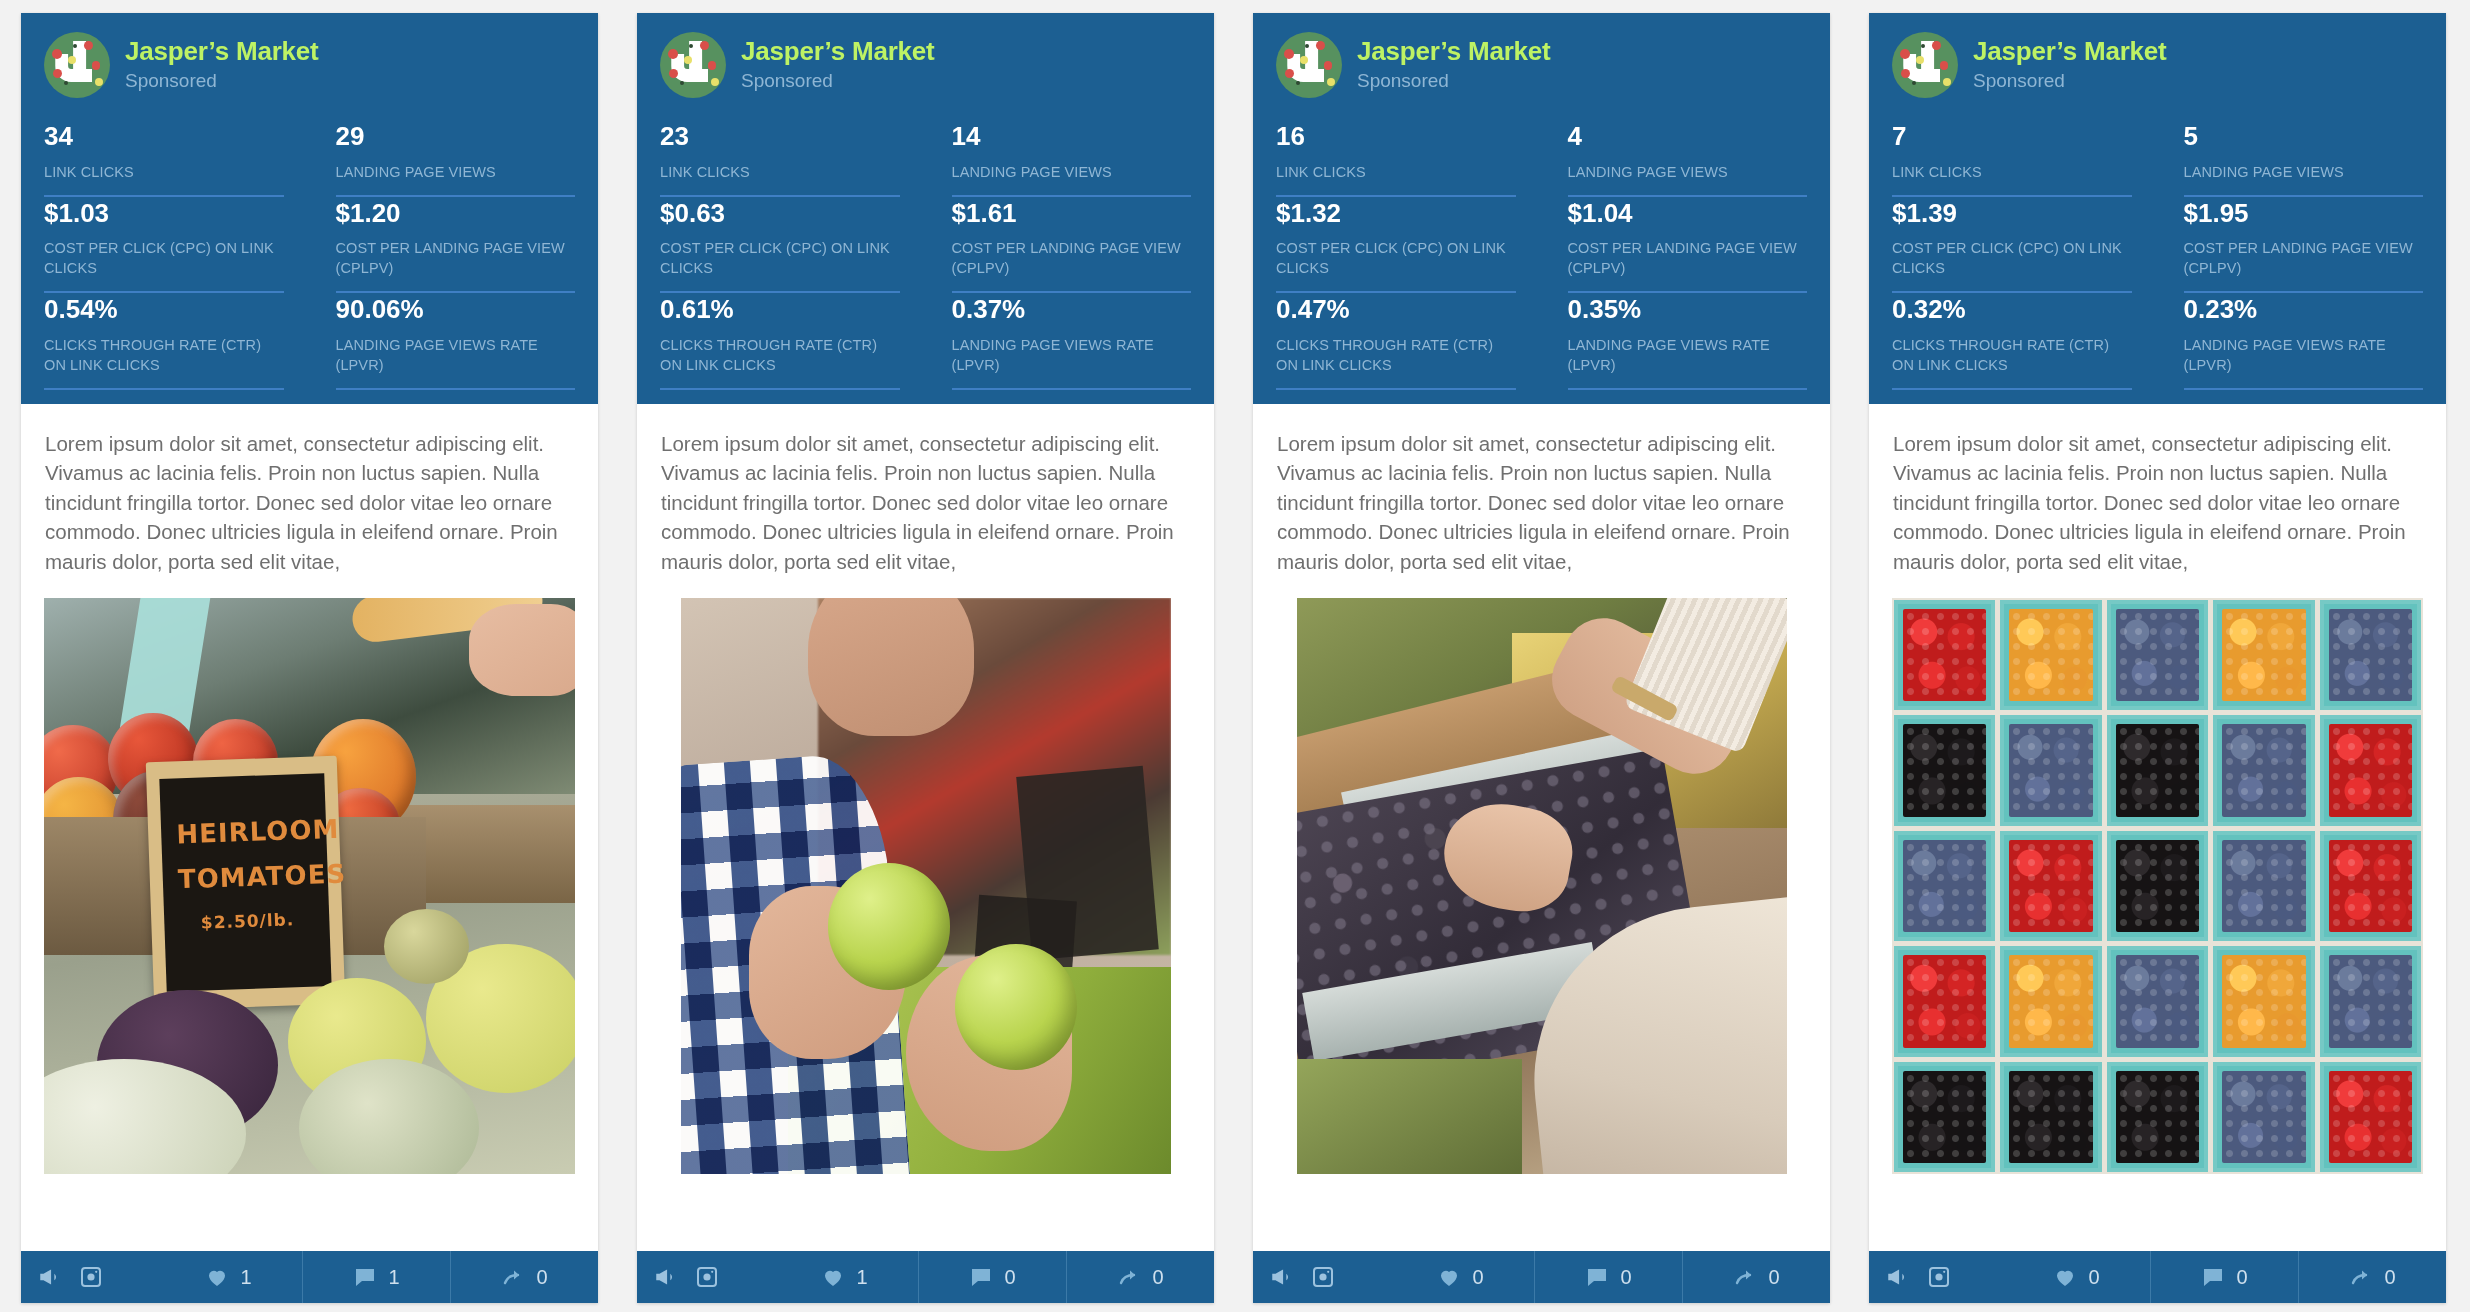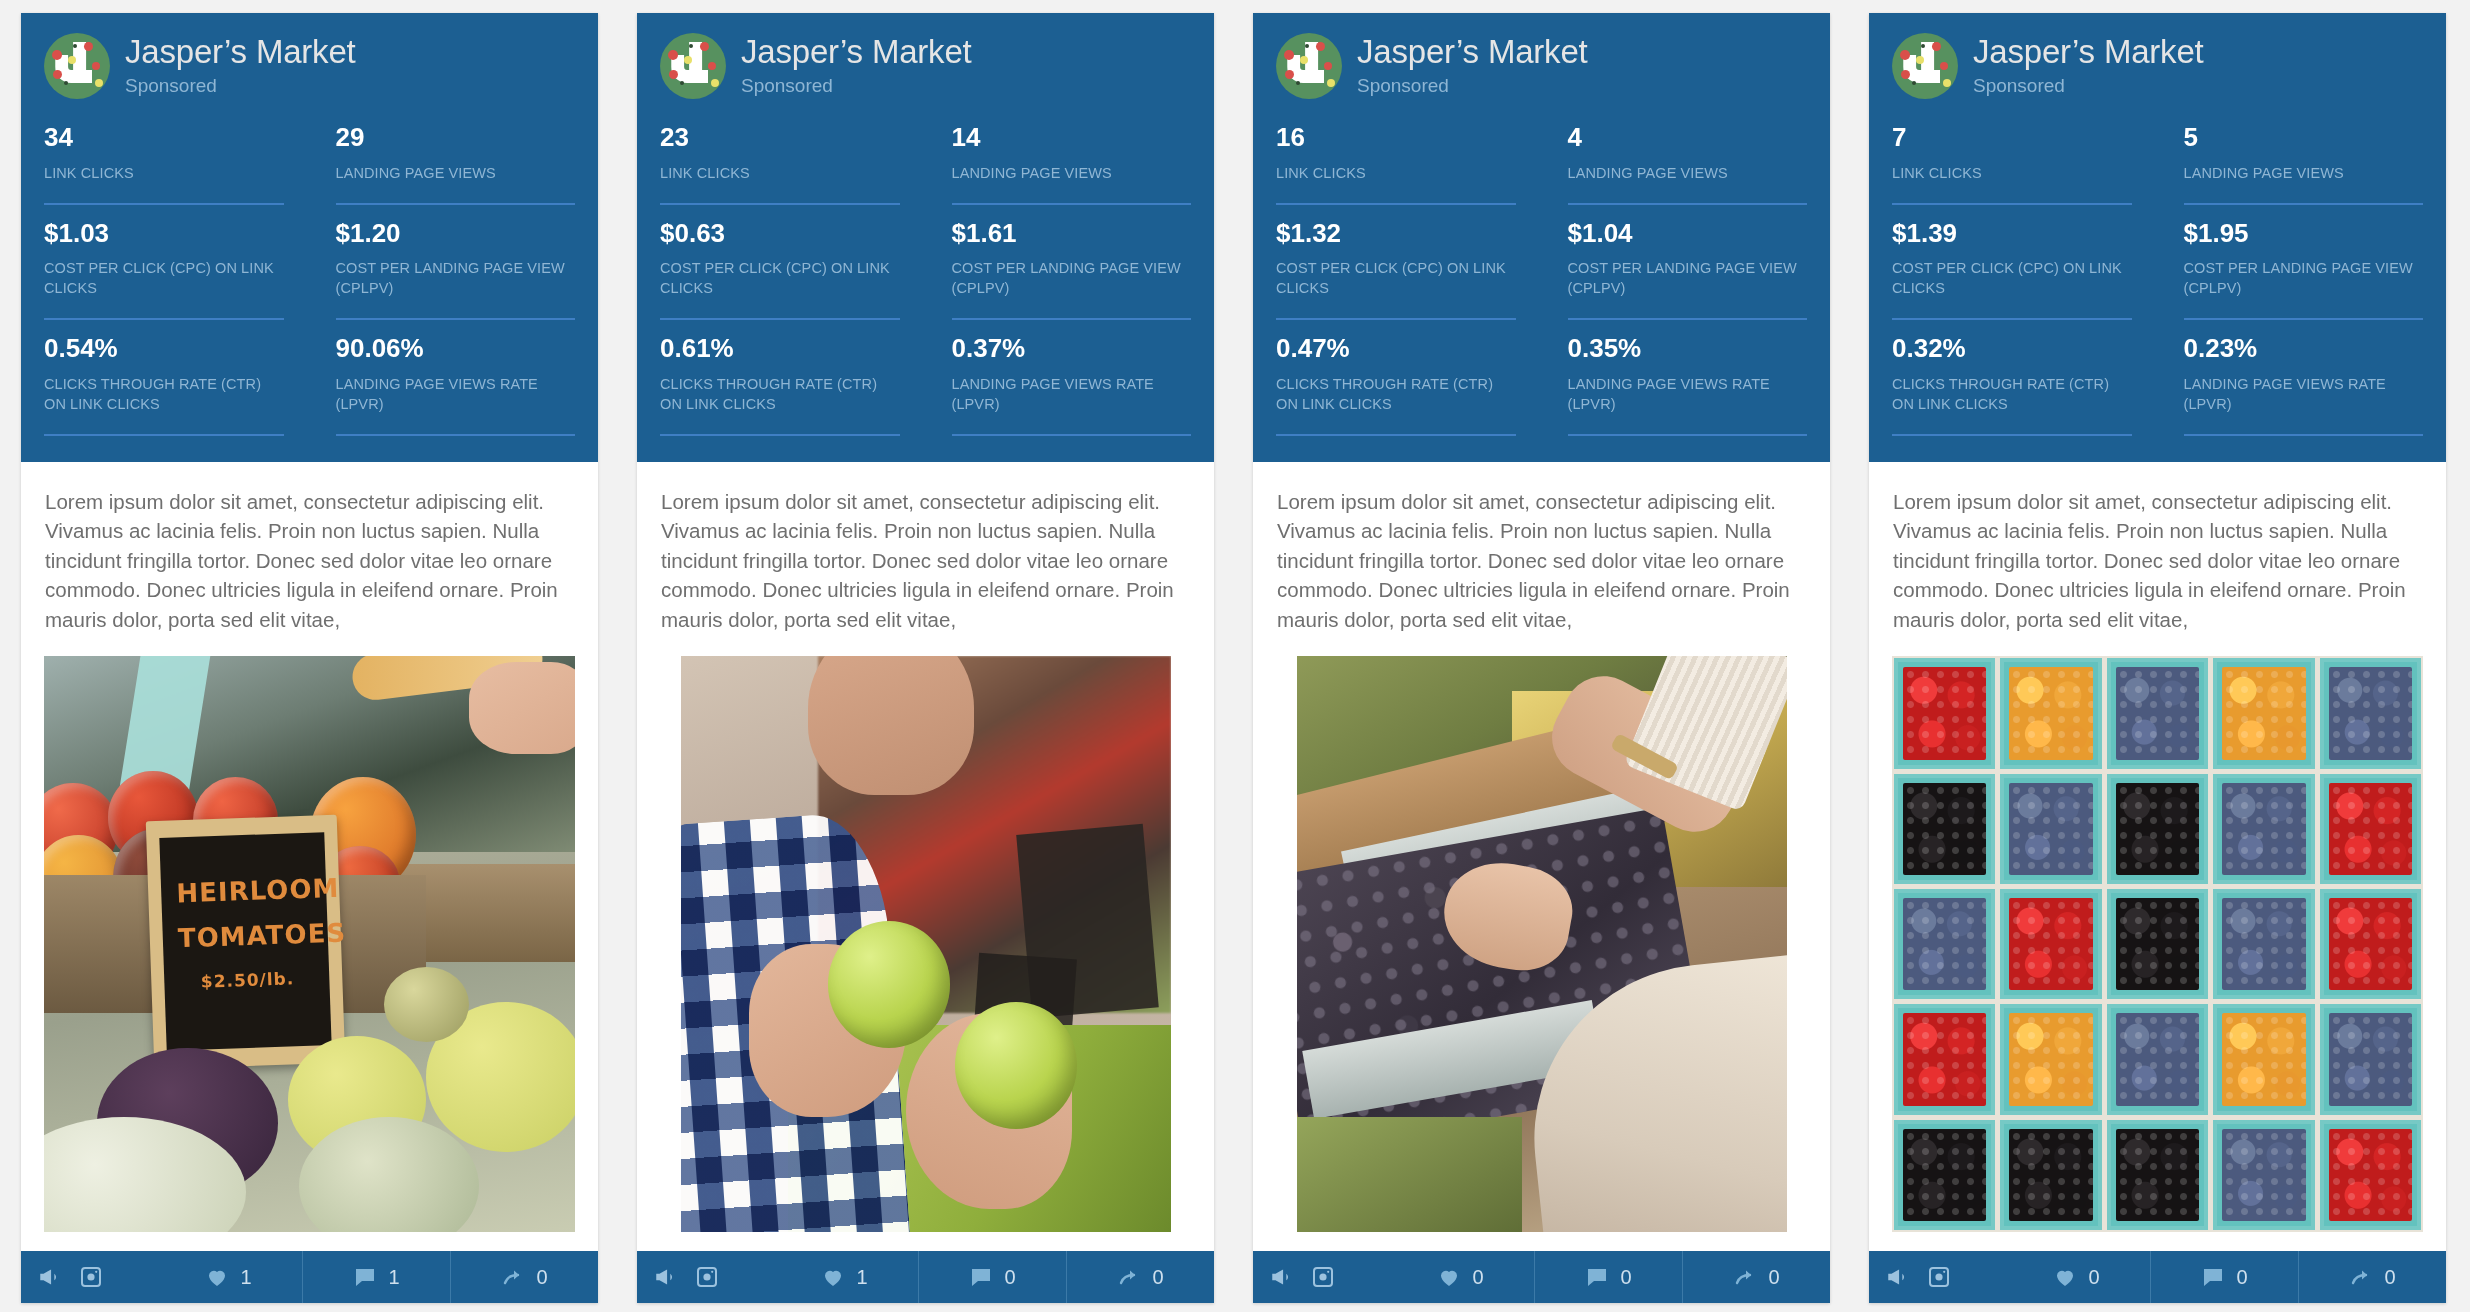--- a/index.html
+++ b/index.html
@@ -78,43 +78,42 @@
   }
   .avatar .fr {
     position: absolute;
     border-radius: 50%;
   }
   .avatar .fr.s { background: #d94f4a; }
   .avatar .fr.y { background: #e8e06a; }
   .avatar .fr.d { background: #2f4a33; }
 
   .brand-name {
-    color: #e5e5e5;
-    font-size: 33px;
-    font-weight: normal;
+    color: #bef264;
+    font-size: 26px;
+    font-weight: bold;
     letter-spacing: -0.2px;
     line-height: 1.2;
   }
   .brand-sub {
     color: #8fb6d4;
     font-size: 19px;
     line-height: 1.4;
     margin-top: 1px;
   }
 
   .stats-grid {
     display: grid;
     grid-template-columns: 1fr 1fr;
     column-gap: 52px;
   }
 
   .stat-cell {
-    padding-bottom: 20px;
+    padding-bottom: 13px;
     border-bottom: 2px solid #3f7fc4;
-    margin-bottom: 12px;
   }
 
   .stat-value {
     color: #ffffff;
     font-size: 26px;
     font-weight: bold;
     line-height: 1.25;
     margin-bottom: 9px;
   }
   .stat-label {

